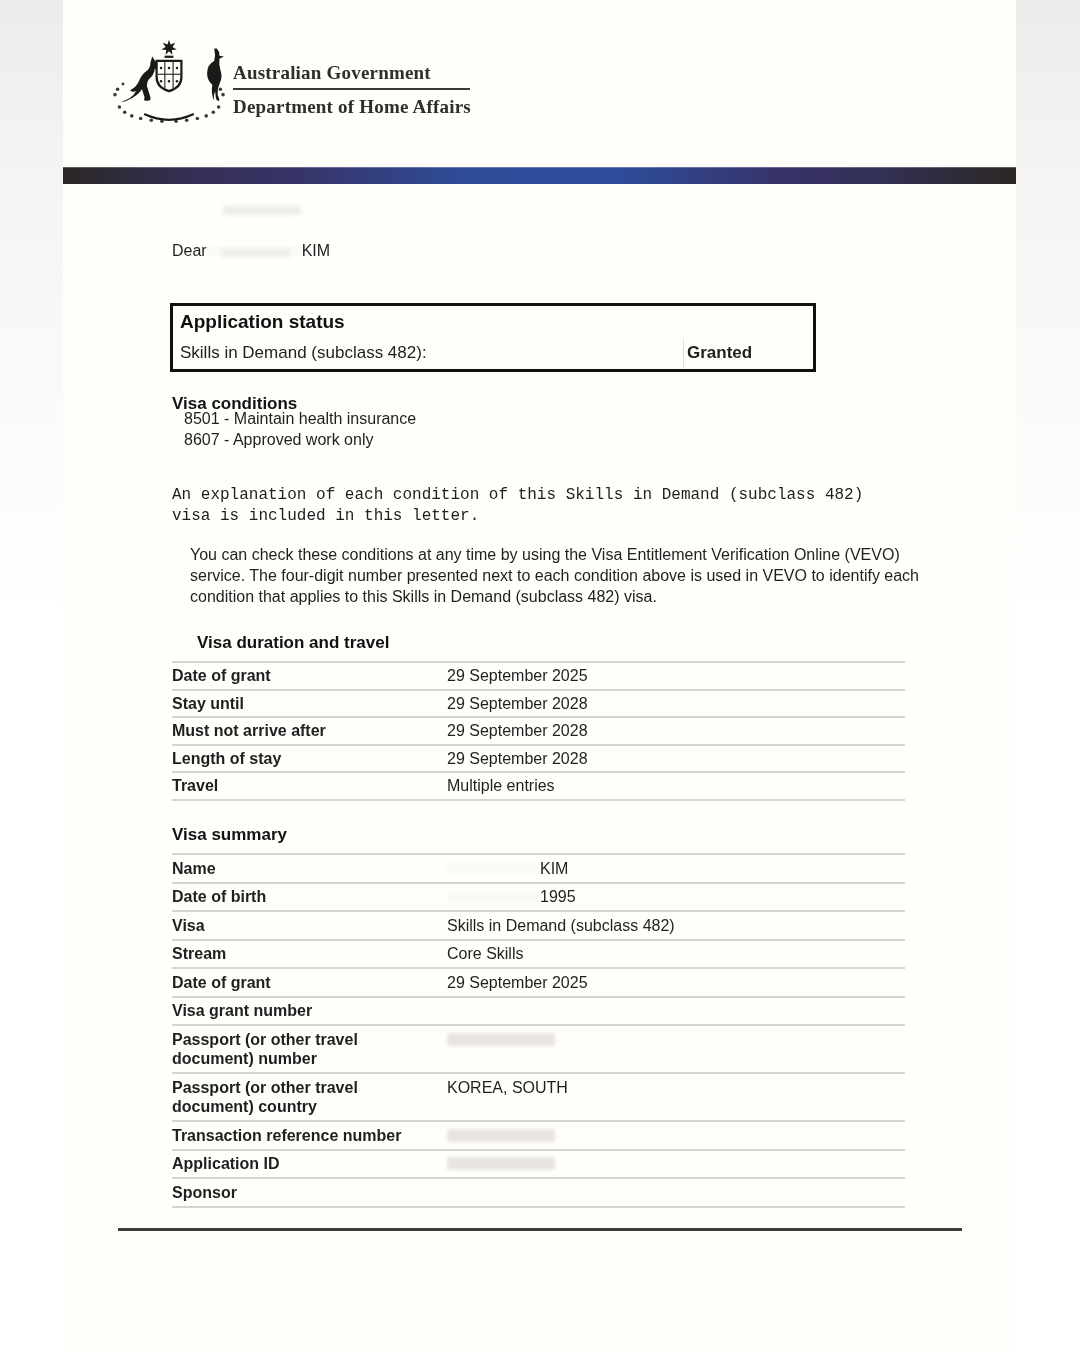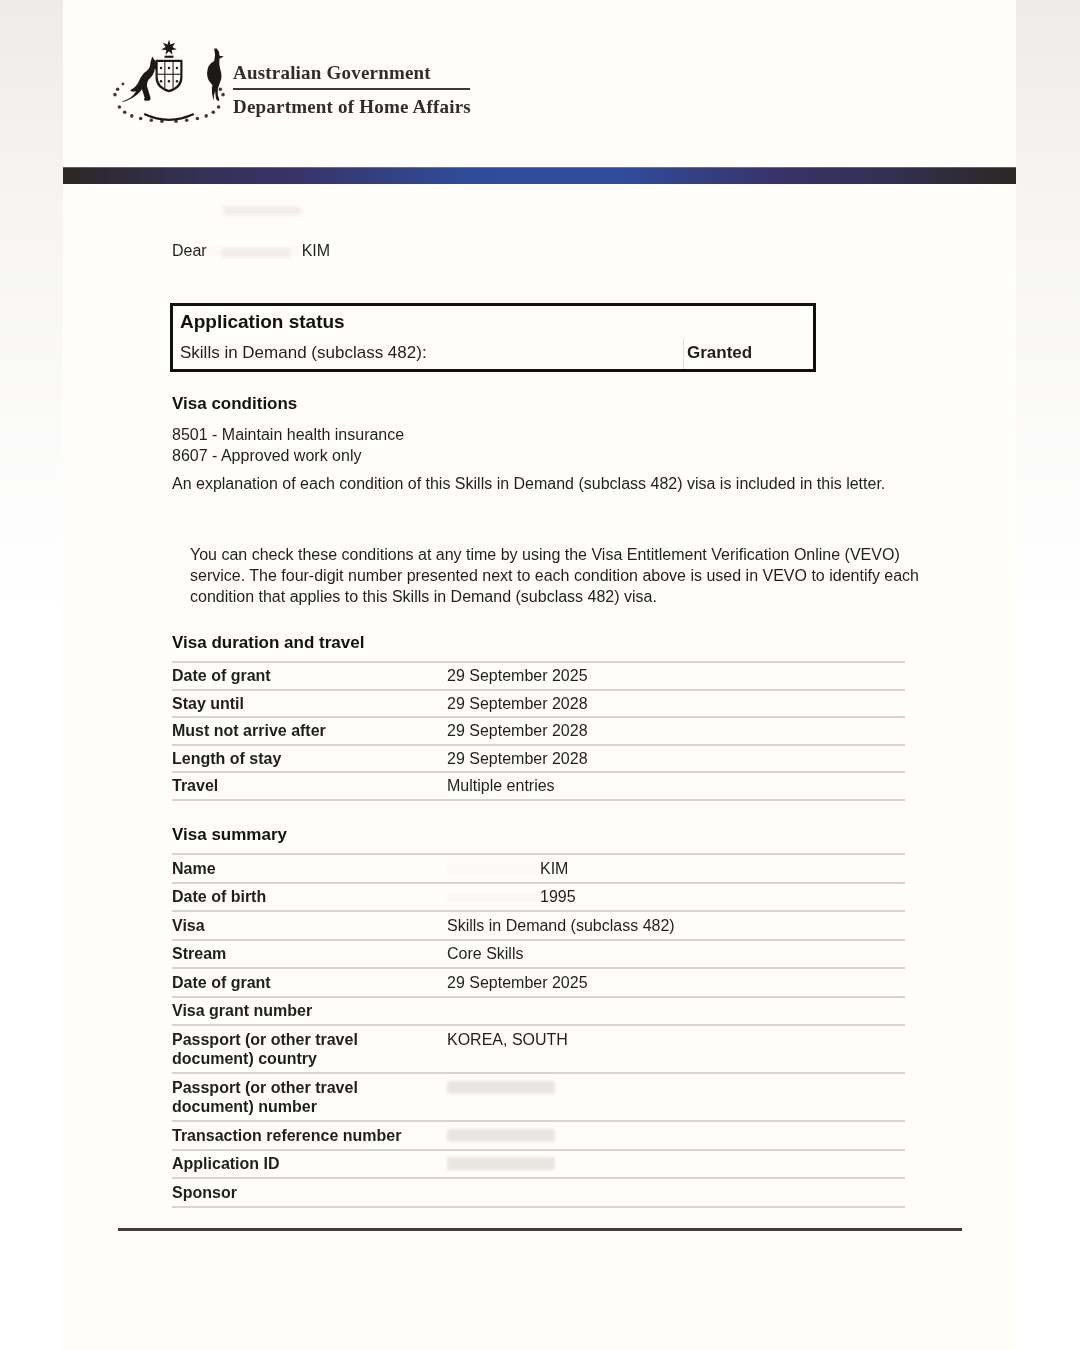--- a/index.html
+++ b/index.html
@@ -138,28 +138,28 @@
 
 
   <div class="status-box">
     <div class="status-title">Application status</div>
     <div class="status-label">Skills in Demand (subclass 482):</div>
     <div class="status-divider"></div>
     <div class="status-value">Granted</div>
   </div>
 
   <div class="abs content-x section-title" style="top:394px;">Visa conditions</div>
-  <div class="abs content-x body-text" style="top:424px;">
+  <div class="abs content-x body-text" style="top:408px;margin-left:12px;">
     <div>8501 - Maintain health insurance</div>
     <div>8607 - Approved work only</div>
   </div>
-  <div class="abs content-x body-text" style="top:473px;">An explanation of each condition of this Skills in Demand (subclass 482) visa is included in this letter.</div>
+  <div class="abs content-x body-text" style="top:485px;font-family:Liberation Mono, monospace;">An explanation of each condition of this Skills in Demand (subclass 482) visa is included in this letter.</div>
   <div class="abs content-x body-text" style="top:544px;margin-left:18px;">You can check these conditions at any time by using the Visa Entitlement Verification Online (VEVO) service. The four-digit number presented next to each condition above is used in VEVO to identify each condition that applies to this Skills in Demand (subclass 482) visa.</div>
 
-  <div class="abs content-x section-title" style="top:633px;">Visa duration and travel</div>
+  <div class="abs content-x section-title" style="top:633px;margin-left:25px;">Visa duration and travel</div>
   <div class="abs content-x kv-table" style="top:661px;">
       <div class="kv-row">
         <div class="kv-label">Date of grant</div>
         <div class="kv-value"><span>29 September 2025</span></div>
       </div>
       <div class="kv-row">
         <div class="kv-label">Stay until</div>
         <div class="kv-value"><span>29 September 2028</span></div>
       </div>
       <div class="kv-row">
@@ -196,28 +196,28 @@
       </div>
       <div class="kv-row">
         <div class="kv-label">Date of grant</div>
         <div class="kv-value"><span>29 September 2025</span></div>
       </div>
       <div class="kv-row">
         <div class="kv-label">Visa grant number</div>
         <div class="kv-value"></div>
       </div>
       <div class="kv-row">
+        <div class="kv-label">Passport (or other travel document) number</div>
+        <div class="kv-value"><span class="redact-smudge"></span></div>
+      </div>
+      <div class="kv-row">
         <div class="kv-label">Passport (or other travel document) country</div>
         <div class="kv-value"><span>KOREA, SOUTH</span></div>
       </div>
       <div class="kv-row">
-        <div class="kv-label">Passport (or other travel document) number</div>
-        <div class="kv-value"><span class="redact-smudge"></span></div>
-      </div>
-      <div class="kv-row">
         <div class="kv-label">Transaction reference number</div>
         <div class="kv-value"><span class="redact-smudge"></span></div>
       </div>
       <div class="kv-row">
         <div class="kv-label">Application ID</div>
         <div class="kv-value"><span class="redact-smudge"></span></div>
       </div>
       <div class="kv-row">
         <div class="kv-label">Sponsor</div>
       </div>

